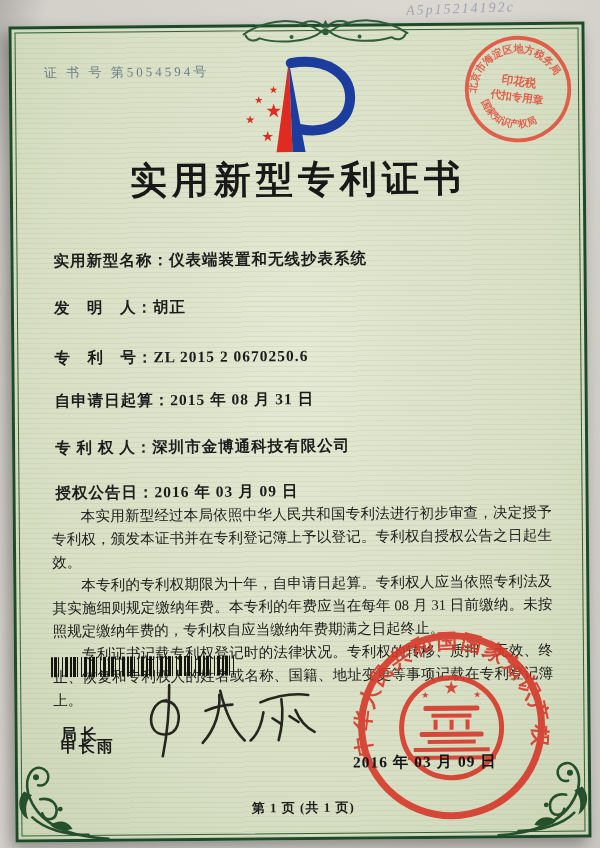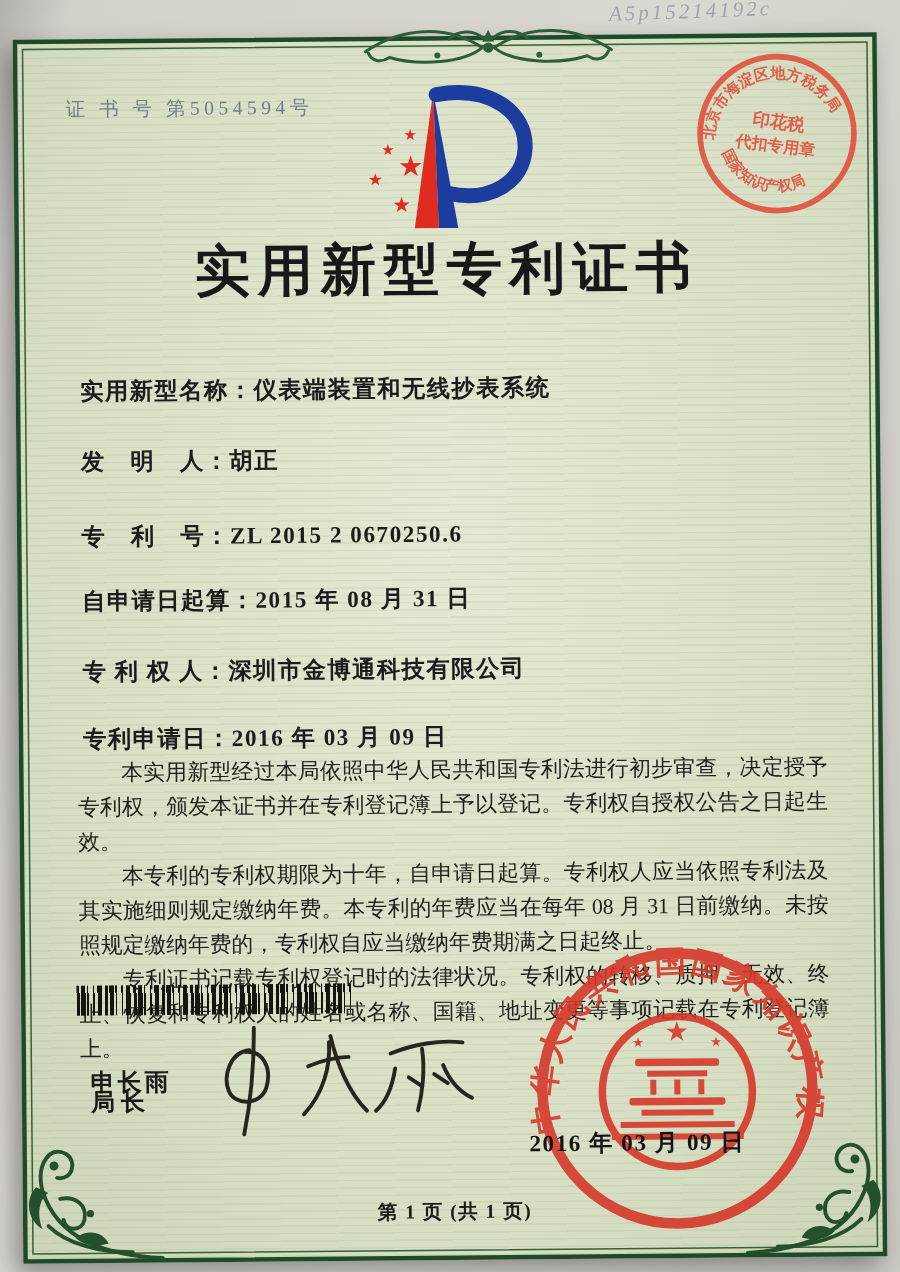--- a/index.html
+++ b/index.html
@@ -57,21 +57,21 @@
       #15150f 7px 8px,transparent 8px 11px,
       #15150f 11px 12px,transparent 12px 14px,
       #15150f 14px 17px,transparent 17px 19px);
   }
   .seal{left:336px;top:602px;width:196px;height:196px;z-index:3;opacity:.9;}
   .seal-date{
     left:335px;top:726px;z-index:4;font-size:15.5px;font-weight:700;
     color:#141414;letter-spacing:1px;white-space:nowrap;
   }
   .director-title{left:43px;top:696px;font-size:16px;font-weight:700;letter-spacing:4px;color:#1a1a1a;}
-  .director-name{left:43px;top:683px;font-size:16px;font-weight:700;letter-spacing:2px;color:#1a1a1a;}
+  .director-name{left:43px;top:708px;font-size:16px;font-weight:700;letter-spacing:2px;color:#1a1a1a;}
   .signature{left:105px;top:652px;width:210px;height:104px;z-index:2;}
   .footer-page{
     left:0;top:772px;width:100%;text-align:center;
     font-size:13px;font-weight:600;letter-spacing:1px;color:#1c1c1c;
   }
   .orn{z-index:1;pointer-events:none;}
   .orn-top{left:228px;top:-15px;width:172px;height:42px;}
   .orn-bl{left:-8px;top:718px;width:102px;height:98px;}
   .orn-br{right:-8px;top:718px;width:102px;height:98px;transform:scaleX(-1);}
   svg text{font-family:"Liberation Serif","DejaVu Serif",serif;}
@@ -156,21 +156,21 @@
       </g>
     </svg>
 
     <div class="abs title">实用新型专利证书</div>
 
     <div class="abs field f0"><span>实用新型名称：</span><span>仪表端装置和无线抄表系统</span></div>
     <div class="abs field f1"><span>发　明　人：</span><span>胡正</span></div>
     <div class="abs field f2"><span>专　利　号：</span><span>ZL 2015 2 0670250.6</span></div>
     <div class="abs field f3"><span>自申请日起算：</span><span>2015 年 08 月 31 日</span></div>
     <div class="abs field f4"><span>专 利 权 人：</span><span>深圳市金博通科技有限公司</span></div>
-    <div class="abs field f5"><span>专利申请日：</span><span>2016 年 03 月 09 日</span></div>
+    <div class="abs field f5"><span>授权公告日：</span><span>2016 年 03 月 09 日</span></div>
 
     <div class="abs body-text">
       <p>本实用新型经过本局依照中华人民共和国专利法进行初步审查，决定授予专利权，颁发本证书并在专利登记簿上予以登记。专利权自授权公告之日起生效。</p>
       <p>本专利的专利权期限为十年，自申请日起算。专利权人应当依照专利法及其实施细则规定缴纳年费。本专利的年费应当在每年 08 月 31 日前缴纳。未按照规定缴纳年费的，专利权自应当缴纳年费期满之日起终止。</p>
       <p>专利证书记载专利权登记时的法律状况。专利权的转移、质押、无效、终止、恢复和专利权人的姓名或名称、国籍、地址变更等事项记载在专利登记簿上。</p>
     </div>
 
     <div class="abs barcode"></div>
 
     <svg class="abs seal" viewBox="0 0 196 196">

